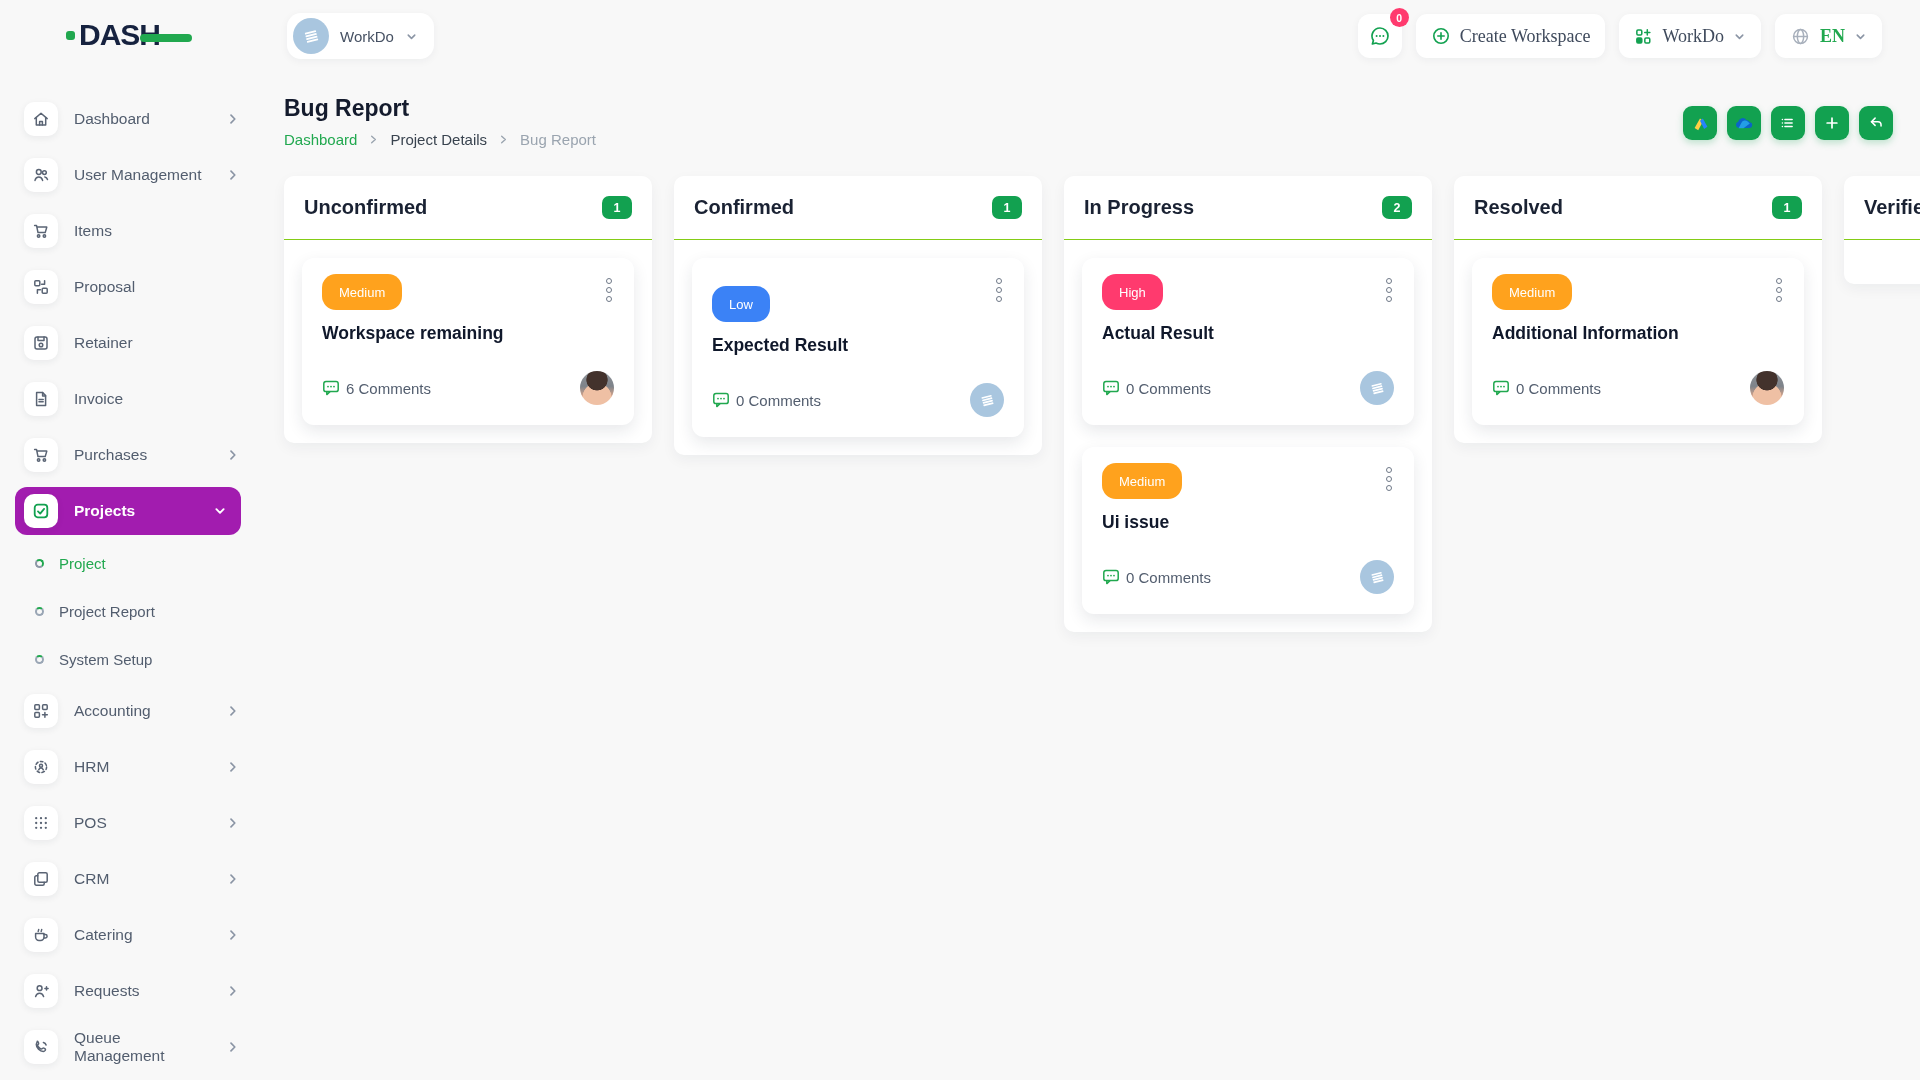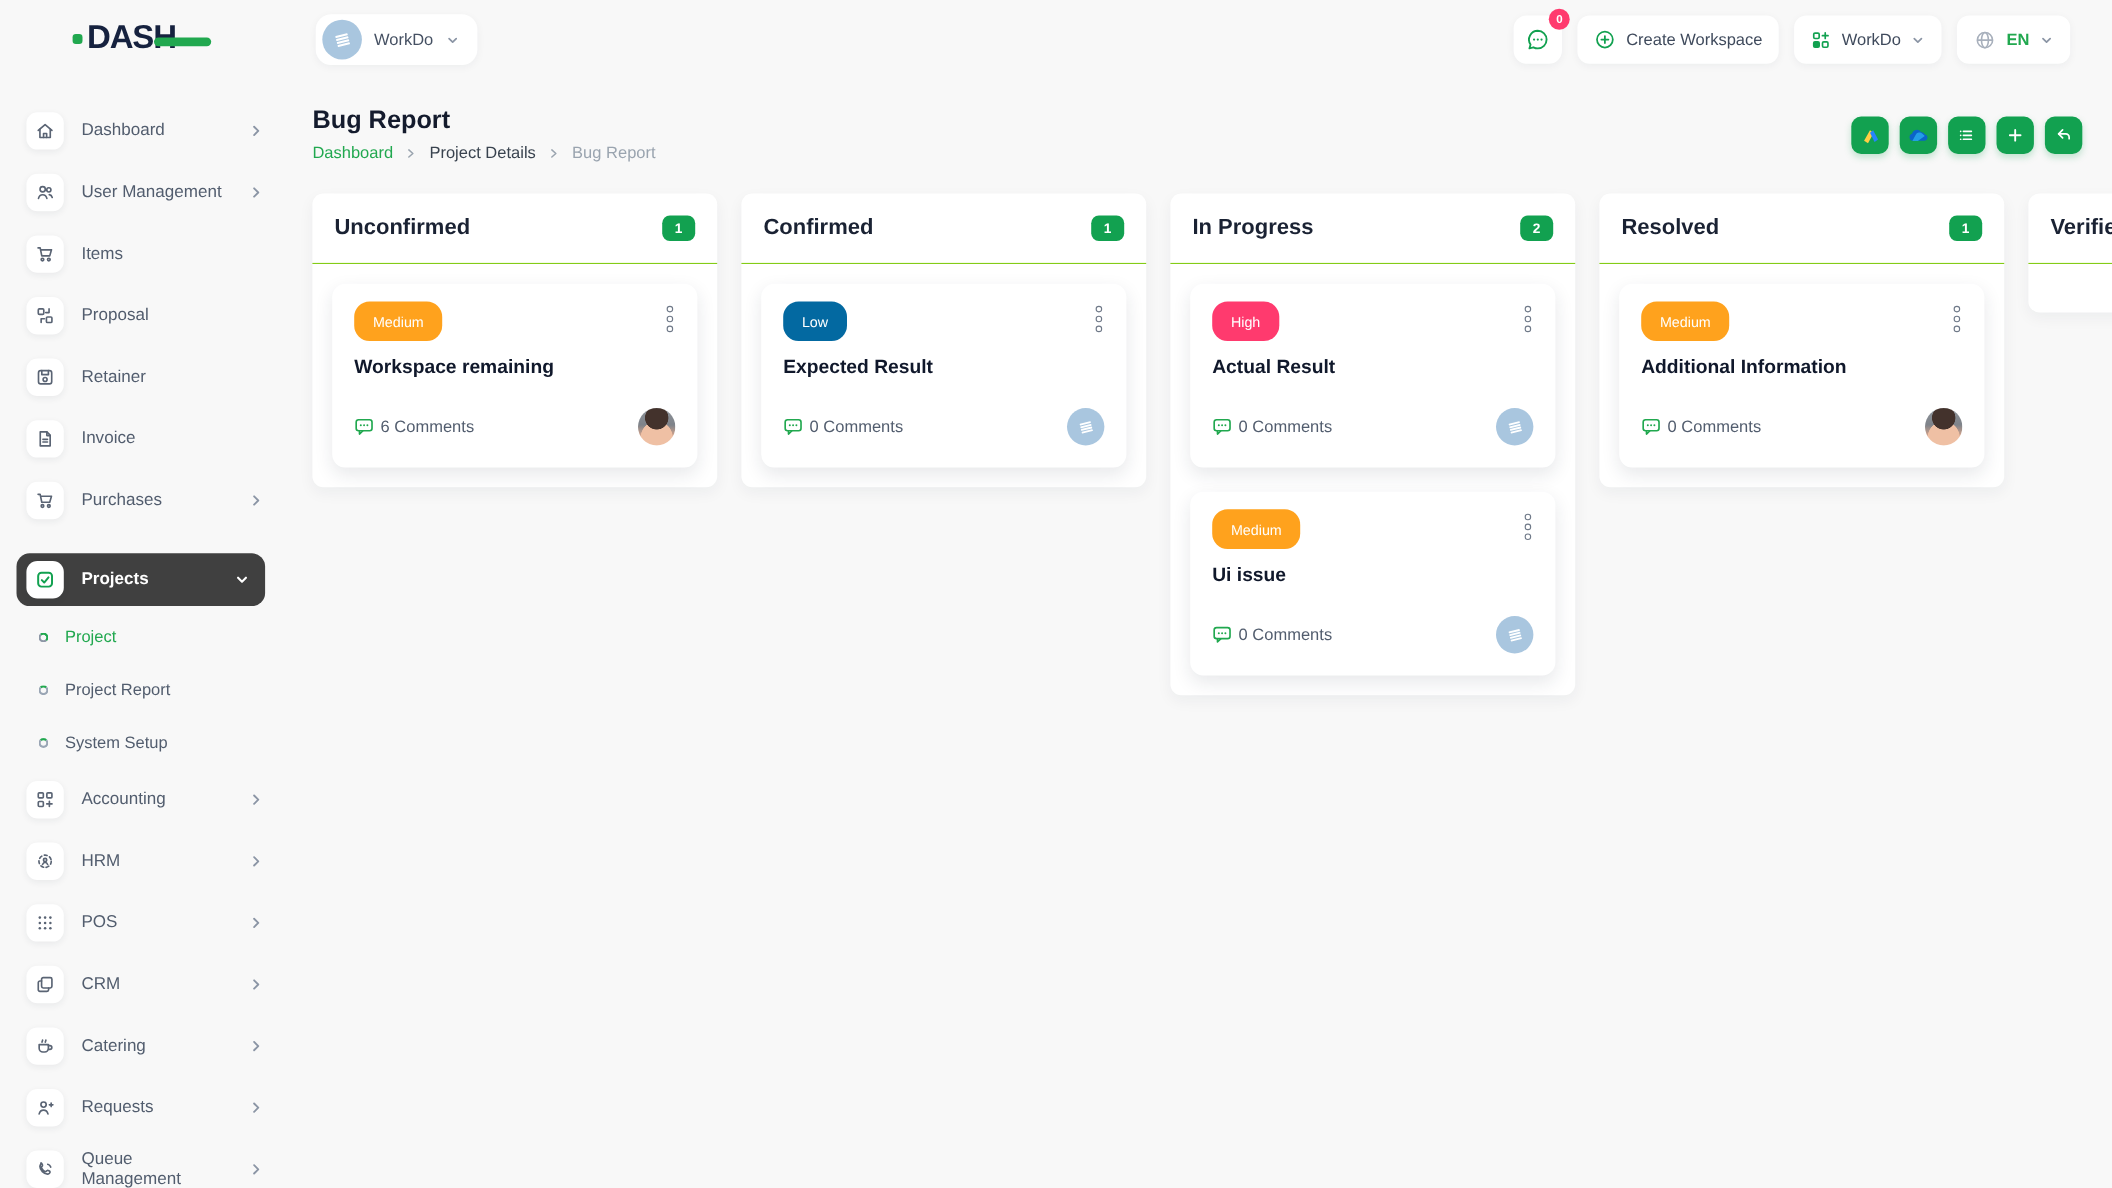--- a/index.html
+++ b/index.html
@@ -17,31 +17,31 @@
   .ws-pill { position:absolute; left:287px; top:13px; height:46px; background:#fff; border-radius:14px;
     display:flex; align-items:center; gap:11px; padding:0 16px 0 6px; box-shadow:0 2px 8px rgba(20,30,60,.05); cursor:pointer; }
   .ws-avatar { width:36px; height:36px; border-radius:50%; background:#a9c6df; display:flex; align-items:center; justify-content:center; }
   .ws-label { font-size:15px; color:#465163; }
   .topbar-right { position:absolute; right:38px; top:13px; height:46px; display:flex; align-items:center; gap:14px; }
   .icon-btn { position:relative; width:44px; height:44px; background:#fff; border-radius:12px; border:none;
     display:flex; align-items:center; justify-content:center; cursor:pointer; box-shadow:0 2px 8px rgba(20,30,60,.05); }
   .nbadge { position:absolute; top:-6px; right:-7px; min-width:19px; height:19px; border-radius:50%; background:#FF3A6E;
     color:#fff; font-size:10.5px; display:flex; align-items:center; justify-content:center; font-weight:700; }
   .pill-btn { height:44px; background:#fff; border:none; border-radius:11px; display:flex; align-items:center; gap:9px;
-    padding:0 15px; font-size:15px; color:#3f4a5c; cursor:pointer; box-shadow:0 2px 8px rgba(20,30,60,.05);
-    font-family:Liberation Sans, sans-serif; }
+    padding:0 15px; font-size:18px; color:#3f4a5c; cursor:pointer; box-shadow:0 2px 8px rgba(20,30,60,.05);
+    font-family:Liberation Serif, serif; }
   .lang-code { color:#21A84F; font-weight:600; }
   
   .sidebar { position:absolute; top:71px; left:0; width:260px; bottom:0; padding-top:20px; overflow:hidden; }
   .side-item { height:56px; display:flex; align-items:center; gap:16px; padding:0 20px 0 24px;
     font-size:15.5px; color:#525d6e; cursor:pointer; }
   .icon-box { flex:0 0 34px; width:34px; height:34px; border-radius:10px; background:#fff;
     box-shadow:0 2px 7px rgba(25,39,62,.07); display:flex; align-items:center; justify-content:center; }
   .side-chev { margin-left:auto; display:flex; }
-  .side-item.active { background:#404040; border-radius:12px; margin:20px 19px 4px 15px; height:48px;
+  .side-item.active { background:#a21caf; border-radius:12px; margin:4px 19px 4px 15px; height:48px;
     padding:0 14px 0 9px; color:#fff; font-weight:700; }
   .sub-item { height:48px; display:flex; align-items:center; gap:15px; padding-left:35px; font-size:15px;
     color:#525d6e; cursor:pointer; }
   .sub-bullet { width:9px; height:9px; border-radius:50%; border:2px solid #9aa6b5; border-top-color:#21A84F; }
   .sub-item.active { color:#21A84F; }
   .sub-item.active .sub-bullet { border-color:#8d97a6; border-top-color:#21A84F; border-right-color:#21A84F; }
   
   .page-title { position:absolute; left:284px; top:95px; font-size:23px; font-weight:700; color:#141b2d; }
   .breadcrumb { position:absolute; left:284px; top:131px; display:flex; align-items:center; gap:11px; font-size:15px; }
   .bc-link { color:#21A84F; cursor:pointer; }
@@ -477,21 +477,21 @@
       </div>
     </section>
     <section class="column">
       <div class="col-header">
         <span class="col-title">Confirmed</span>
         <span class="count-badge">1</span>
       </div>
       <div class="col-body">
         <article class="card">
           <div class="card-top">
-            <span class="prio-badge" style="background: #0369a1;">Low</span>
+            <span class="prio-badge" style="background: #3b82f6; margin-top: 12px;">Low</span>
             <div class="kebab">
               <i></i>
               <i></i>
               <i></i>
             </div>
           </div>
           <div class="card-title">Expected Result</div>
           <div class="card-foot">
             <span class="comments">
               <span>

